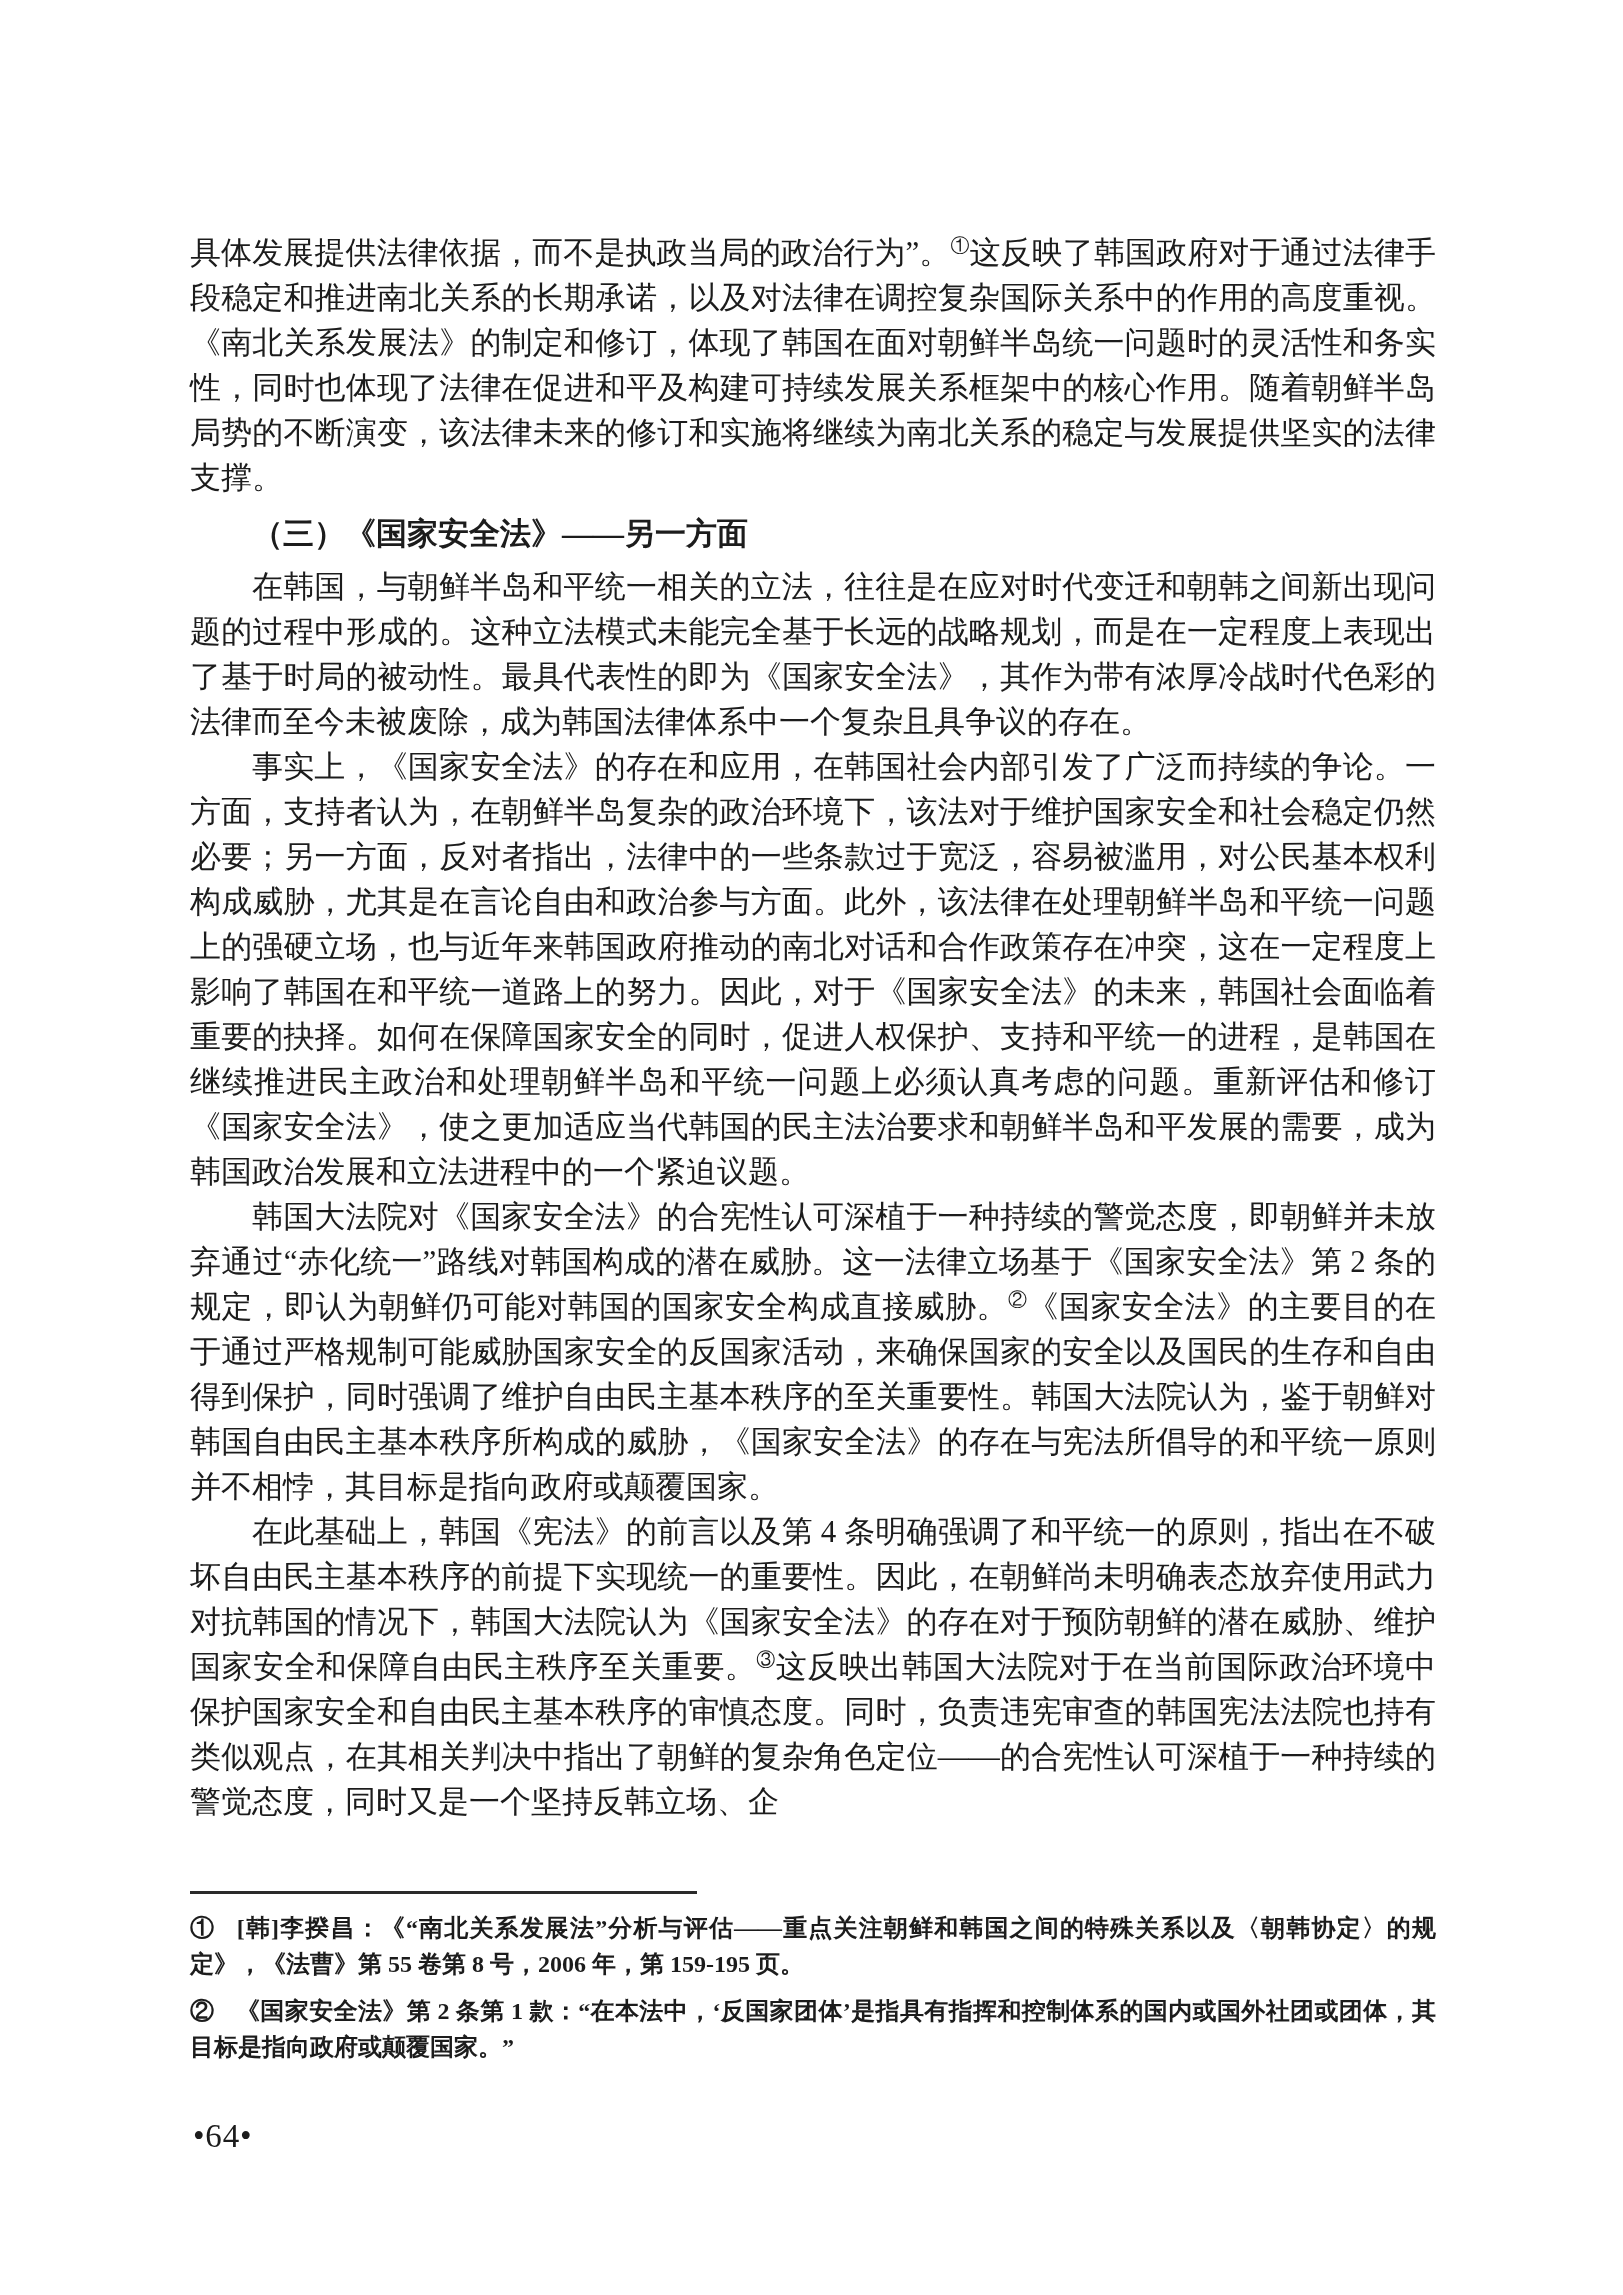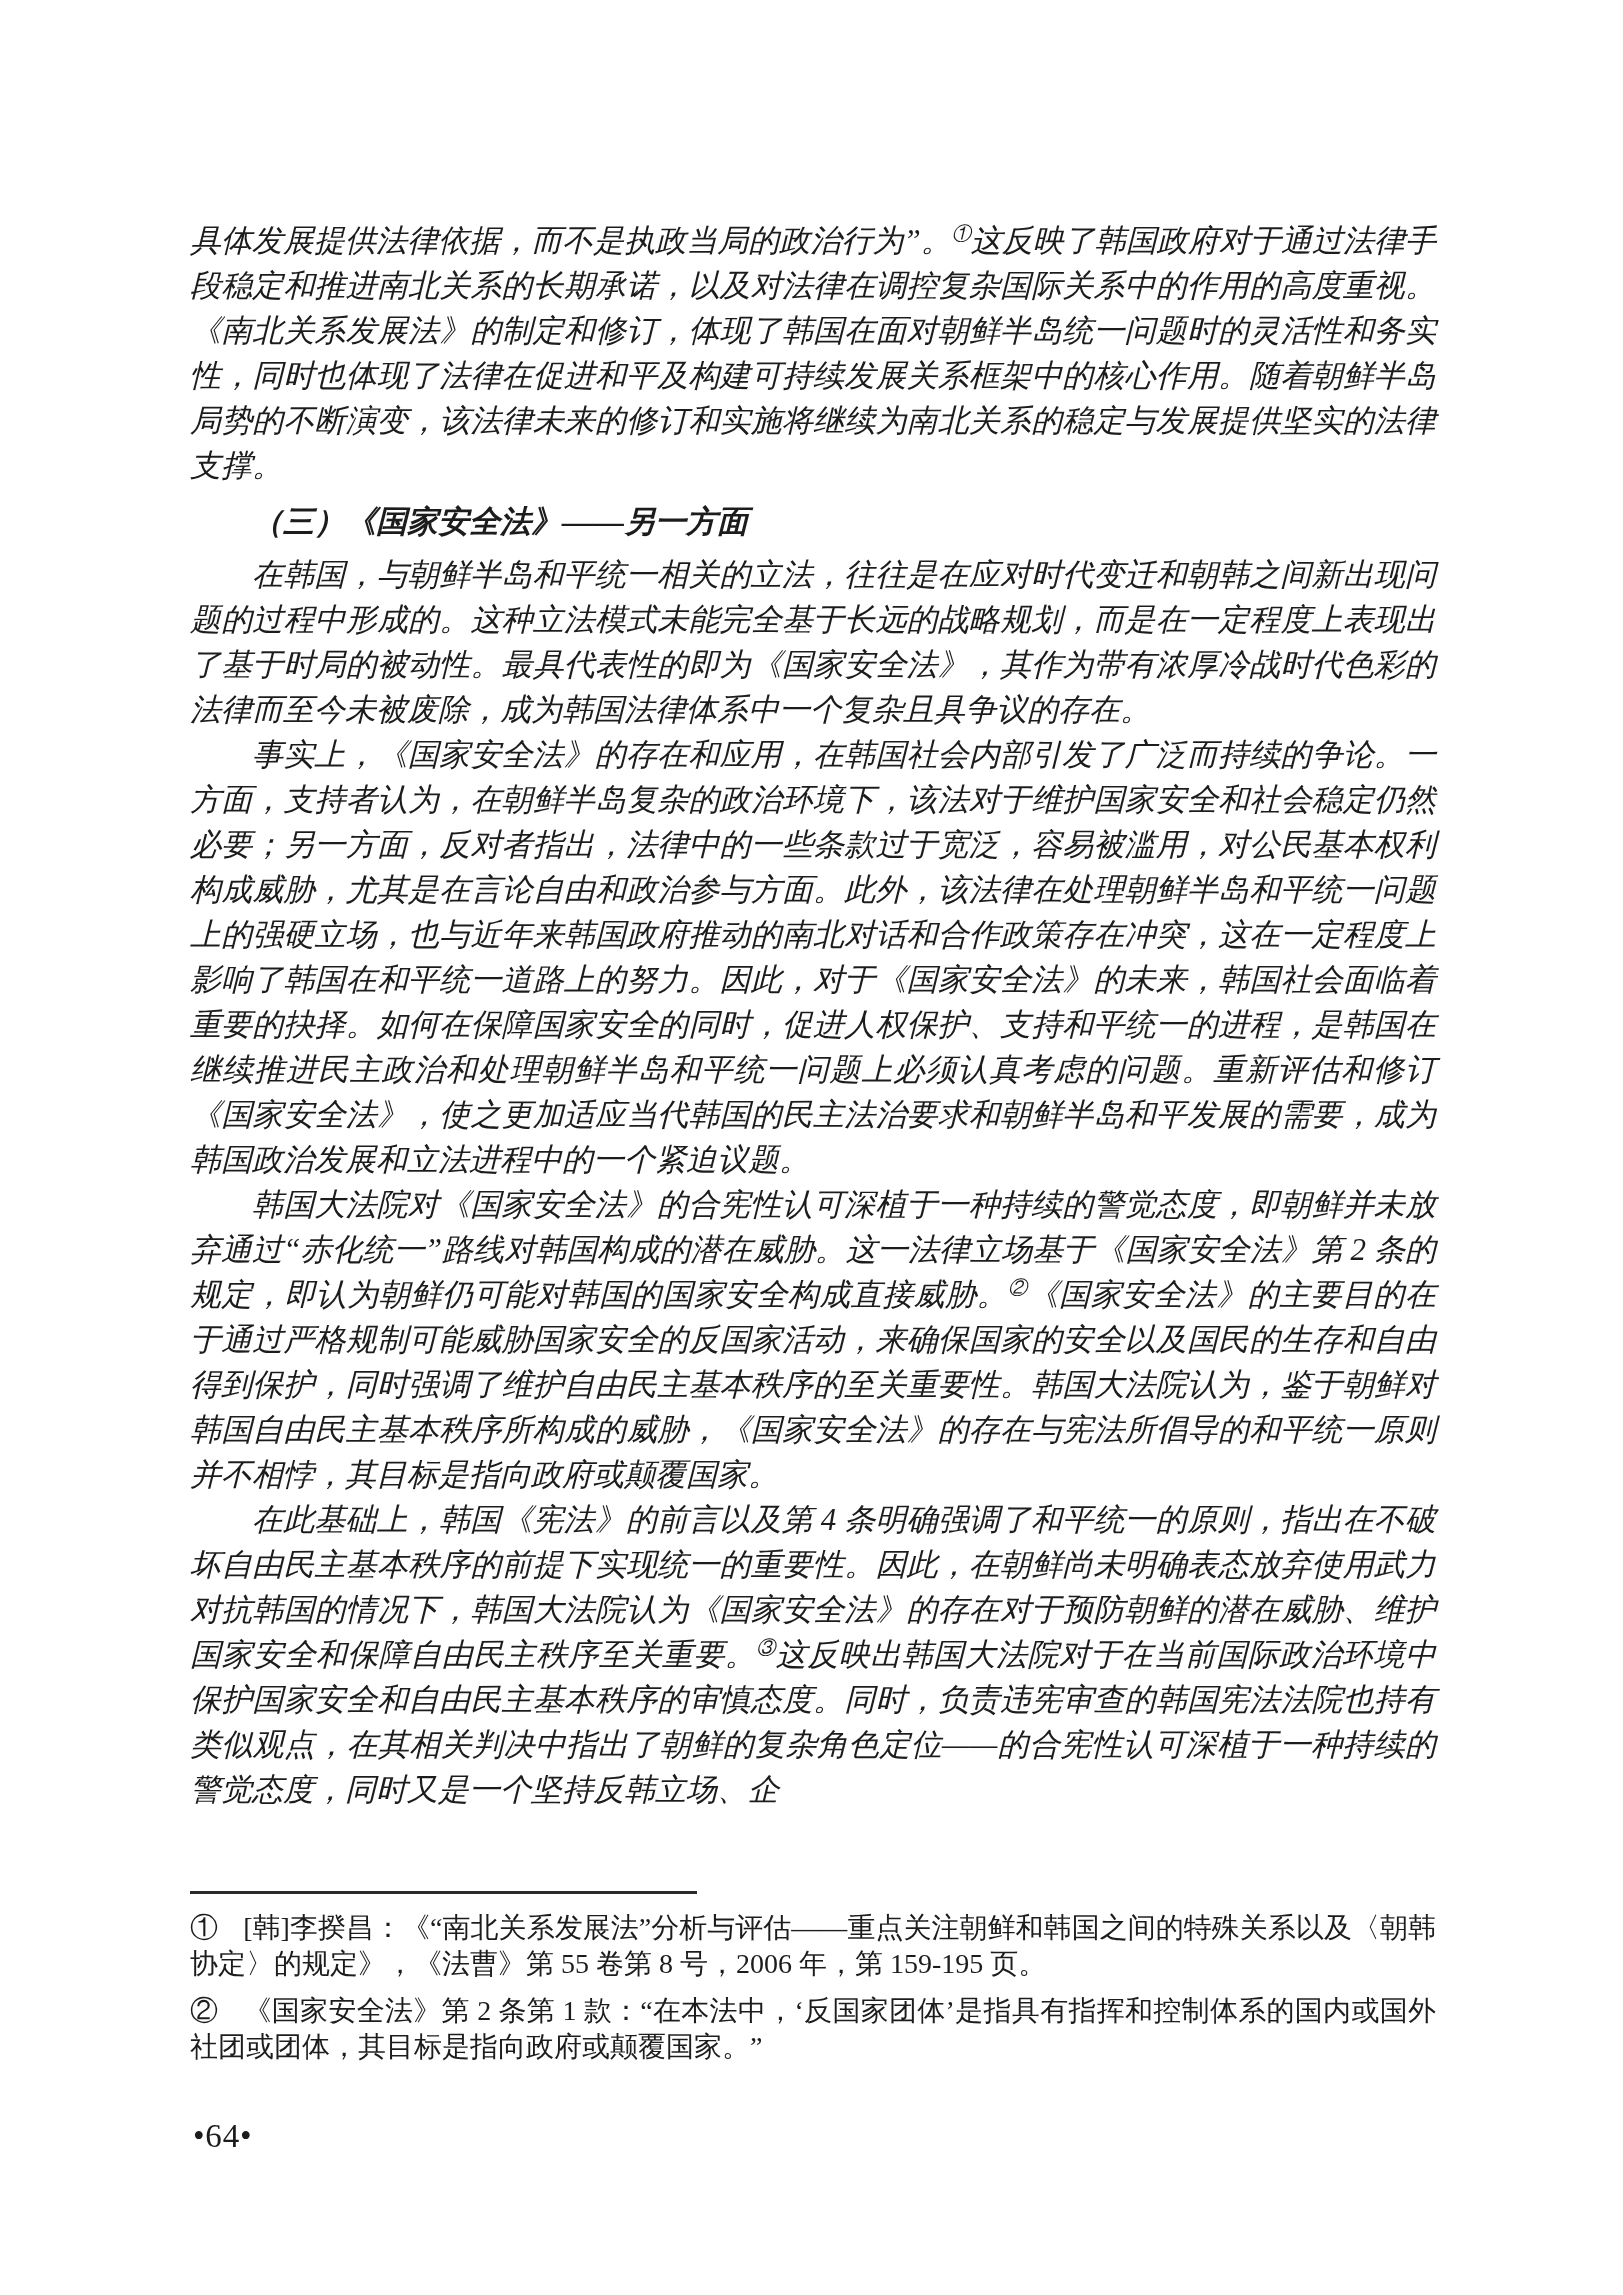--- a/index.html
+++ b/index.html
@@ -8,27 +8,26 @@
     width: 1623px;
     height: 2295px;
     background: #ffffff;
     font-family: "Liberation Serif", "DejaVu Serif", serif;
     color: #1c1c1c;
     overflow: hidden;
   }
   .content {
     position: absolute;
     left: 190px;
-    top: 218px;
+    top: 230px;
     width: 1246px;
     font-size: 31px;
     line-height: 45px;
     text-align: justify;
     text-justify: inter-ideograph;
-    font-style: italic;
   }
   .content p { margin: 0; }
   .content p.indent { text-indent: 2em; }
   .section-heading {
     font-weight: bold;
     text-indent: 2em;
     margin: 11px 0 8px 0 !important;
   }
   sup.ref {
     font-size: 19px;
@@ -41,24 +40,25 @@
     top: 1891px;
     width: 507px;
     height: 3.2px;
     background: #2a2a2a;
   }
   .footnotes {
     position: absolute;
     left: 190px;
     top: 1910px;
     width: 1246px;
-    font-size: 28px;
+    font-size: 24px;
     line-height: 36px;
     text-align: justify;
     text-justify: inter-ideograph;
+    font-weight: bold;
   }
   .footnotes p { margin: 0 0 11px 0; }
   .fn-marker { margin-right: 0.9em; }
   .page-number {
     position: absolute;
     left: 193px;
     top: 2118px;
     font-size: 33px;
     letter-spacing: 0.8px;
   }

